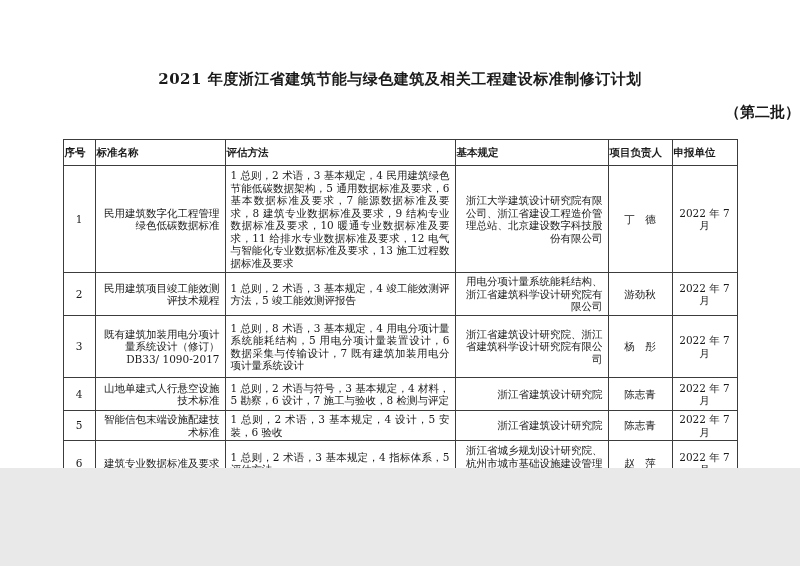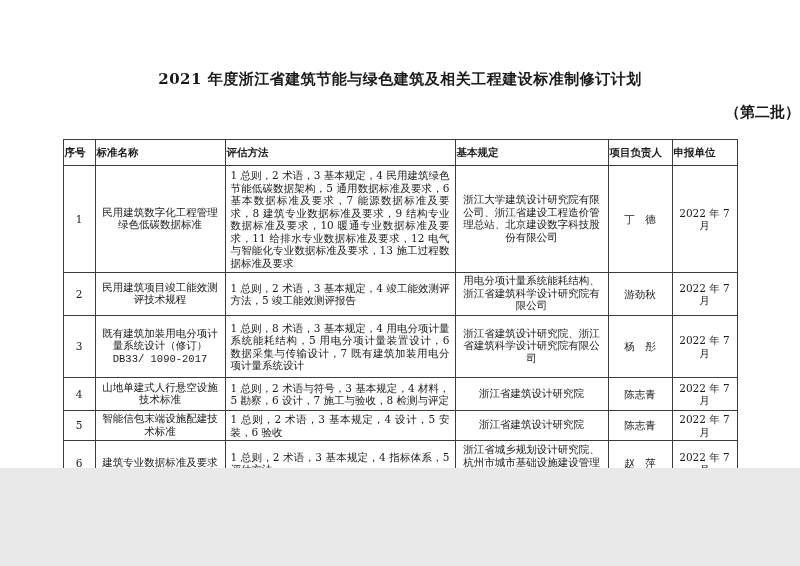--- a/index.html
+++ b/index.html
@@ -33,21 +33,21 @@
     height:26px;padding:2px 1px;
   }
   col.c-no{width:32px;}
   col.c-name{width:130px;}
   col.c-content{width:230px;}
   col.c-unit{width:153px;}
   col.c-leader{width:64px;}
   col.c-time{width:65px;}
   td.no,td.leader,td.time{text-align:center;}
   td.content{text-align:justify;margin-left:28px;}
-  td.name,td.unit{text-align:center;font-family:Liberation Mono, monospace;}
+  td.name,td.unit{text-align:right;}
   .std-code:empty{display:none;}
   tr.r1 td{height:107px;}
   tr.r2 td{height:43px;}
   tr.r3 td{height:62px;}
   tr.r4 td{height:33px;}
   tr.r5 td{height:29px;}
   tr.r6 td{height:45px;}
   .page-number{
     text-align:center;font-size:10px;margin-top:16px;
   }

